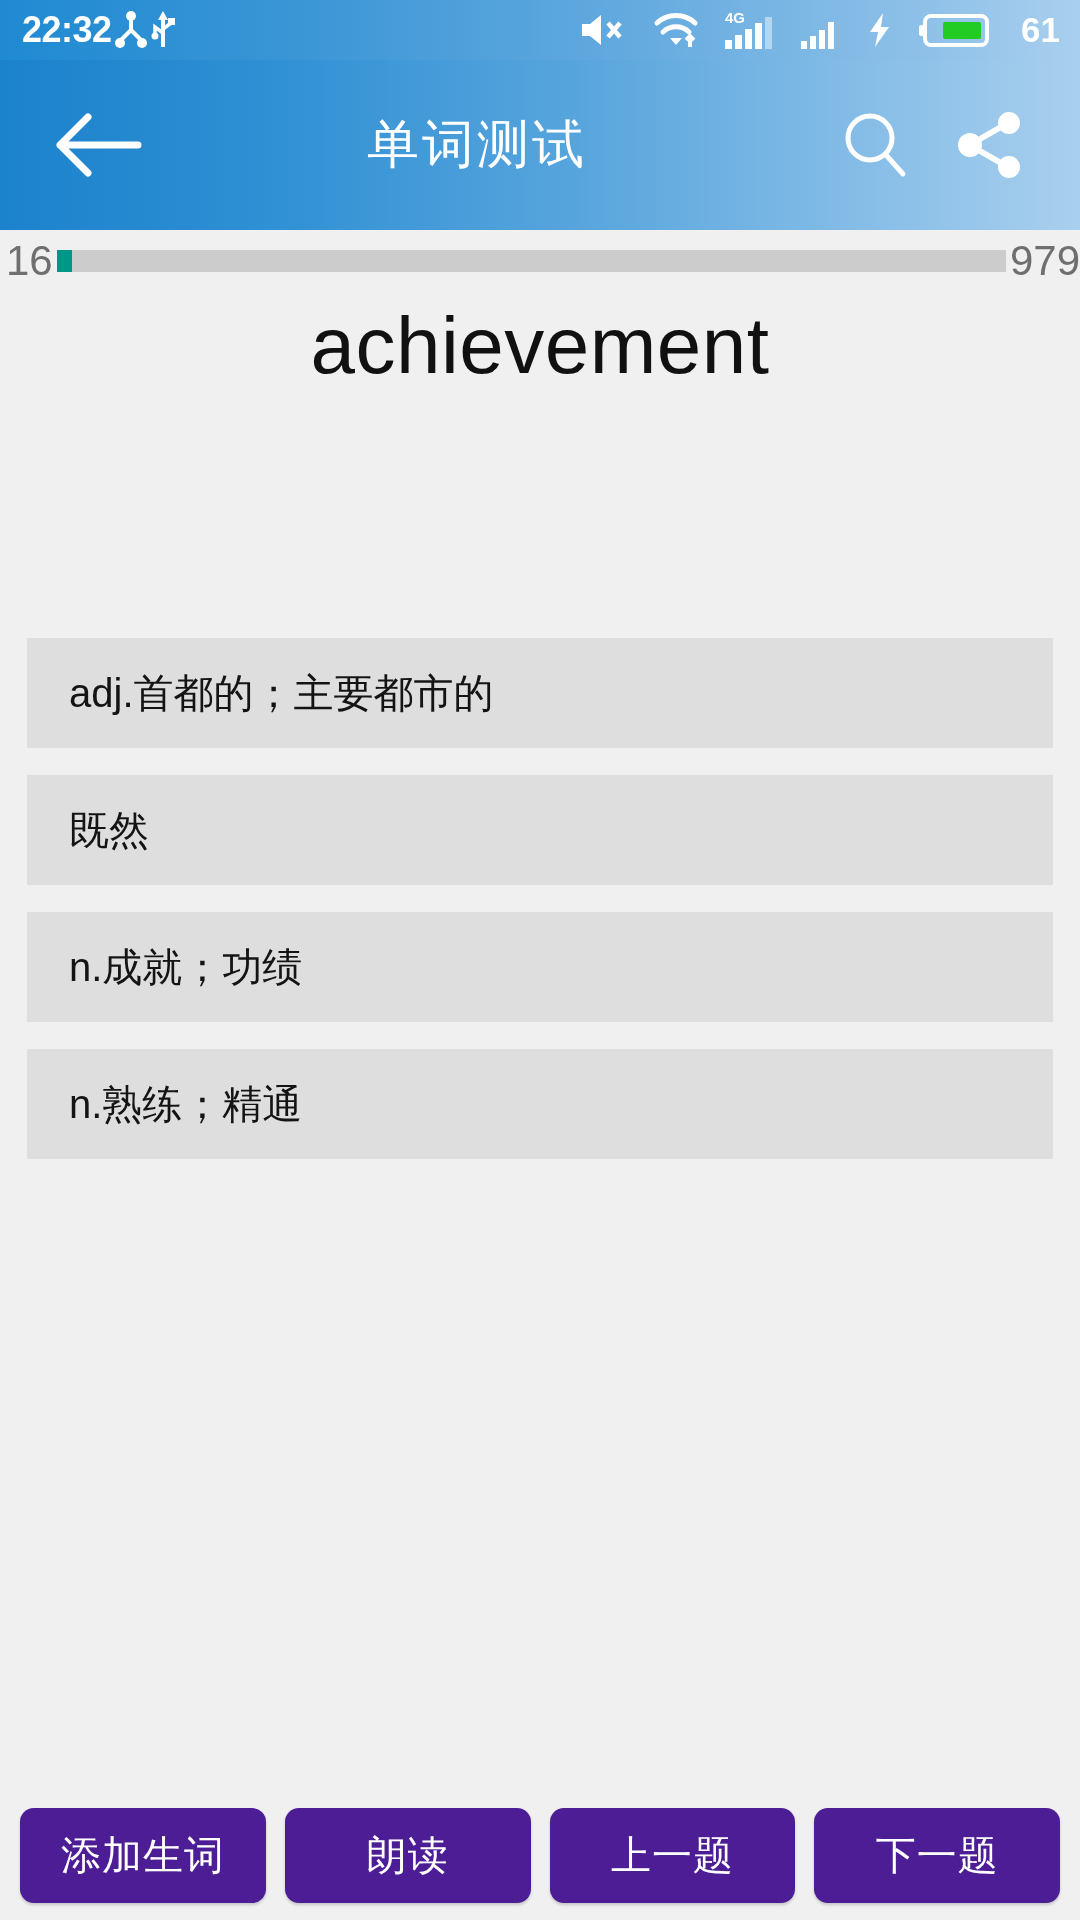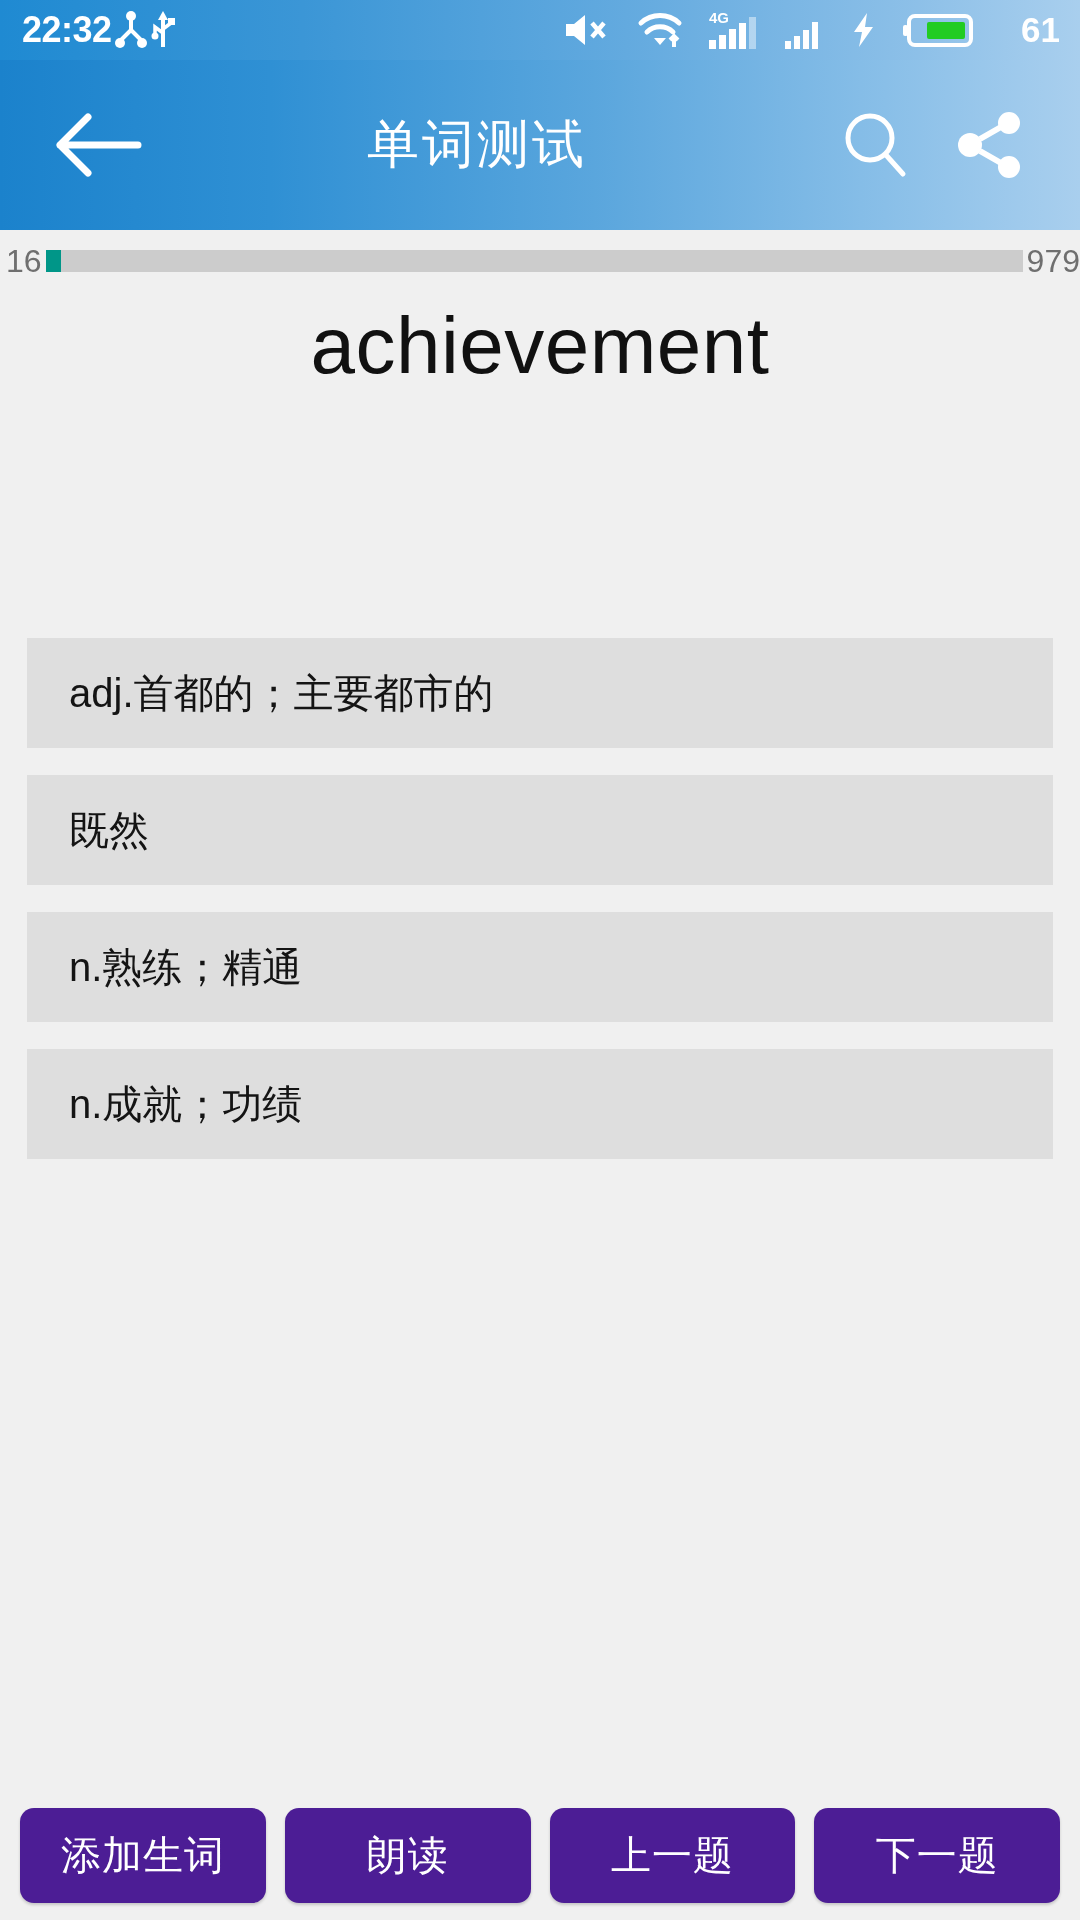--- a/index.html
+++ b/index.html
@@ -13,21 +13,21 @@
 
   
   .statusbar {
     position:absolute; top:0; left:0; width:1080px; height:60px;
     background:linear-gradient(to right,#1f8ad2 0%,#3b96d6 28%,#63aadf 58%,#8dc0e8 85%,#a9cfee 100%);
     display:flex; align-items:center; color:#fff;
   }
   .sb-left { display:flex; align-items:center; gap:3px; padding-left:22px; }
   .sb-time { font-size:36px; font-weight:bold; letter-spacing:-0.5px; line-height:1; }
   .sb-right { margin-left:auto; display:flex; align-items:center; gap:26px; padding-right:20px; }
-  .sb-batt-num { font-size:35px; font-weight:bold; margin-left:20px; }
+  .sb-batt-num { font-size:35px; font-weight:bold; margin-left:4px; }
 
   .ico { display:block; }
 
   
   .appbar {
     position:absolute; top:60px; left:0; width:1080px; height:170px;
     background:linear-gradient(to right,#1b82cc 0%,#2f90d4 25%,#5aa6dd 55%,#89bfe8 82%,#a9cfee 100%);
     display:flex; align-items:center;padding-left:32px;
   }
   .back-btn { width:130px; height:170px; display:flex; align-items:center; justify-content:center; }
@@ -36,21 +36,21 @@
     letter-spacing:3px; margin-left:-40px;
   }
   .appbar-actions { display:flex; align-items:center; gap:30px; padding-right:46px; }
   .act-btn { width:86px; height:86px; display:flex; align-items:center; justify-content:center; }
 
   
   .progress-row {
     position:absolute; top:230px; left:0; width:1080px; height:62px;
     display:flex; align-items:center; background:#f0f0f0;
   }
-  .prog-label { font-size:32px; color:#6f6f6f; line-height:1; }
+  .prog-label { font-size:42px; color:#6f6f6f; line-height:1; }
   .prog-label.left { padding-left:6px; }
   .prog-label.right { }
   .prog-track {
     flex:1; height:22px; background:#cccccc; position:relative;
     margin:0 4px;
   }
   .prog-fill { position:absolute; left:0; top:0; height:22px; background:#009688; }
 
   
   .word-area { position:absolute; top:300px; left:0; width:1080px; text-align:center; }
@@ -199,24 +199,24 @@
   </div>
 
   <div class="options">
     <div class="option">
       <span class="option-text">adj.首都的；主要都市的</span>
     </div>
     <div class="option">
       <span class="option-text">既然</span>
     </div>
     <div class="option">
+      <span class="option-text">n.成就；功绩</span>
+    </div>
+    <div class="option">
       <span class="option-text">n.熟练；精通</span>
-    </div>
-    <div class="option">
-      <span class="option-text">n.成就；功绩</span>
     </div>
   </div>
 
   <div class="bottombar">
     <div class="bbtn">添加生词</div>
     <div class="bbtn">朗读</div>
     <div class="bbtn">上一题</div>
     <div class="bbtn">下一题</div>
   </div>
 

